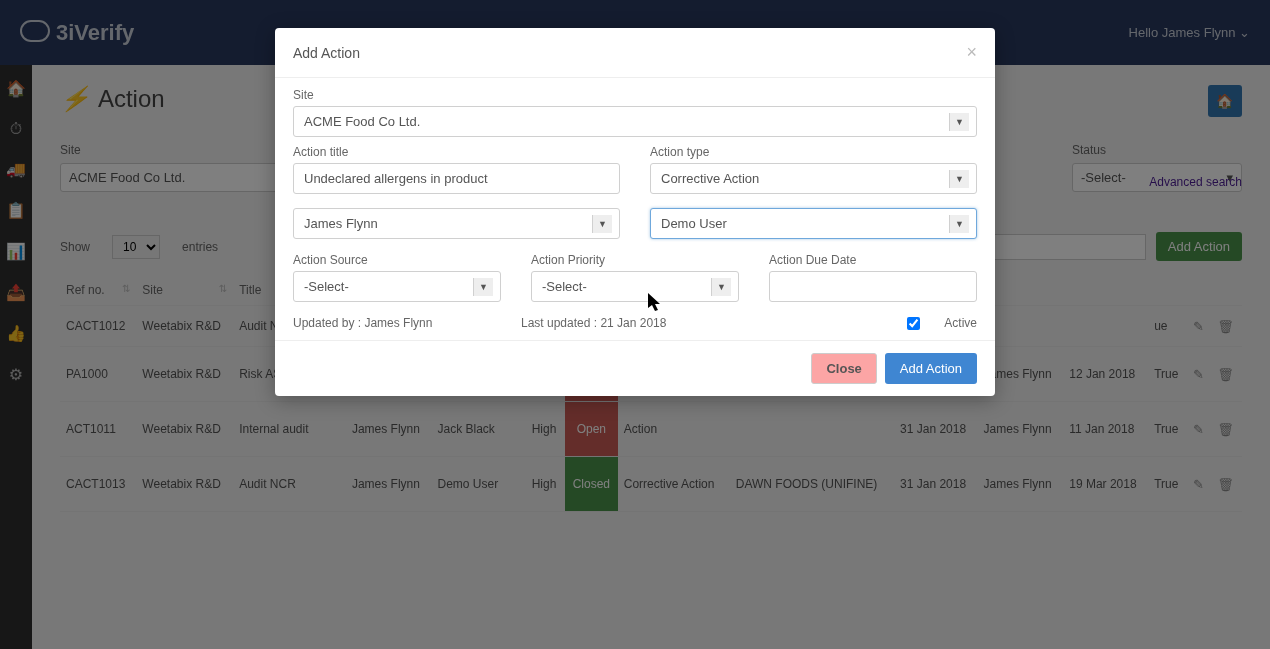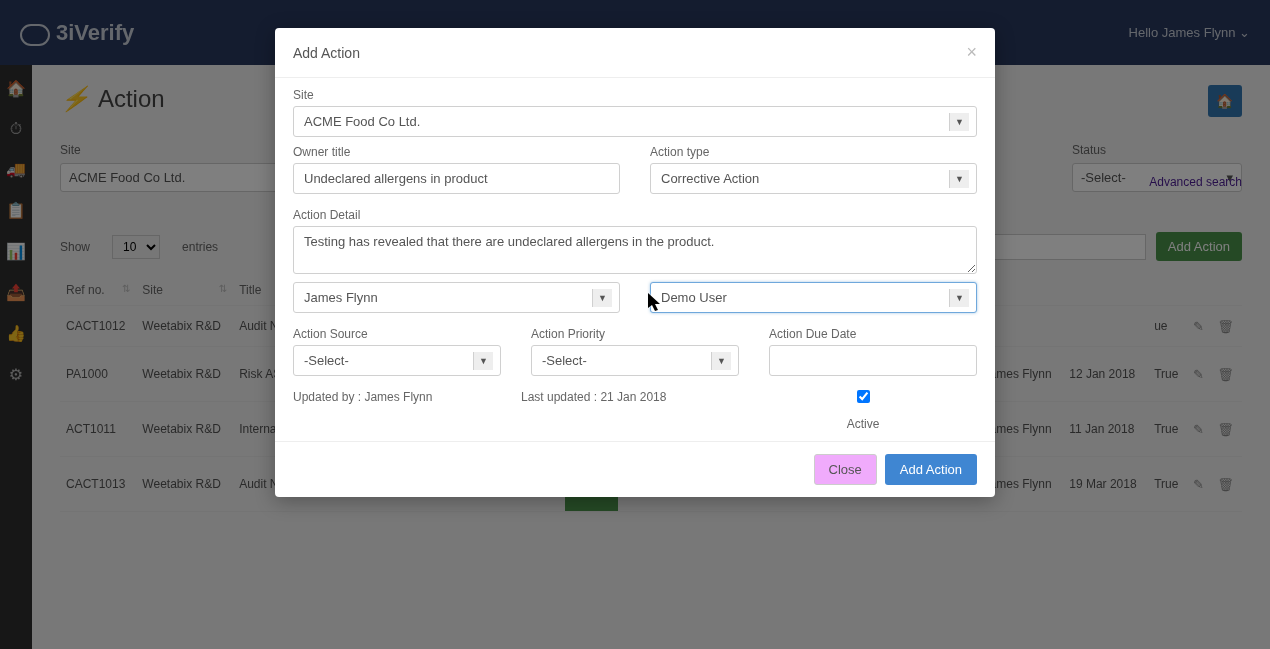--- a/index.html
+++ b/index.html
@@ -1,18 +1,18 @@
 <!DOCTYPE html>
 <html><head>
 <meta charset="utf-8">
 <style>
   * { box-sizing: border-box; margin: 0; padding: 0; font-family: "Segoe UI", Arial, sans-serif; }
   body { width:1270px; height:649px; overflow:hidden; background:#000; position:relative; }
   .topbar { height:65px; background:#28385e; display:flex; align-items:center; padding:0 20px; justify-content:space-between; }
-  .logo-left, .logo-right { color:#c9ced8; font-size:22px; font-weight:bold; display:flex; align-items:flex-end; gap:6px; }
+  .logo-left, .logo-right { color:#c9ced8; font-size:22px; font-weight:bold; display:flex; align-items:flex-start; gap:6px; }
   .logo-cloud { width:30px; height:22px; border:2px solid #c9ced8; border-radius:12px; position:relative; }
   .hello { color:#c9ced8; font-size:13px; }
   .content { position:absolute; top:65px; left:0; right:0; bottom:0; display:flex; background:#f0f0f0; }
   .sidebar { width:32px; background:#2f2f2f; display:flex; flex-direction:column; align-items:center; padding-top:14px; gap:22px; }
   .sidebar .ic { color:#b8b8b8; font-size:16px; cursor:pointer; }
   .main { flex:1; padding:20px 28px; position:relative; }
   .page-title { font-size:24px; color:#444; display:flex; align-items:center; gap:8px; }
   .lightning { font-style:italic; font-weight:bold; }
   .home-btn { position:absolute; right:28px; top:20px; width:34px; height:32px; background:#3276b1; border-radius:3px; display:flex; align-items:center; justify-content:center; color:#fff; font-size:14px; cursor:pointer; }
   .filter-row { display:flex; gap:24px; margin-top:30px; align-items:flex-end; }
@@ -47,26 +47,26 @@
   .mgroup label { font-size:12px; color:#666; }
   .minput, .mselect, .mtextarea {
     border:1px solid #d0d0d0; border-radius:3px; padding:7px 10px;
     font-size:13px; color:#555; font-family:inherit;
   }
   .mselect { appearance:none; background:#fff; }
   .sel-wrap { position:relative; }
   .sel-wrap::after { content:"▼"; font-size:9px; color:#555; position:absolute; right:8px; top:50%; transform:translateY(-50%); pointer-events:none; background:#eee; padding:4px 5px; border-left:1px solid #d0d0d0; }
   .highlight { border:1px solid #6fa8dc !important; box-shadow:0 0 3px rgba(66,139,202,0.5); }
   .mtextarea { resize:both; height:48px; }
-  .meta-row { display:flex; align-items:flex-start; margin:4px 0 6px 0; font-size:12px; color:#666; }
+  .meta-row { display:flex; align-items:center; margin:4px 0 6px 0; font-size:12px; color:#666; }
   .meta-row .col { flex:1; }
-  .active-chk { display:flex; align-items:center; gap:14px; justify-content:flex-end;flex-direction:column; }
+  .active-chk { display:flex; align-items:center; gap:24px; justify-content:flex-end; }
   .modal-footer { padding:12px 18px; border-top:1px solid #eee; display:flex; justify-content:flex-end; gap:8px; }
   .btn { padding:7px 14px; font-size:13px; border-radius:3px; cursor:pointer; border:1px solid transparent; }
-  .btn-default { background:#f0abfc; border:1px solid #ccc; color:#555; }
+  .btn-default { background:#fca5a5; border:1px solid #ccc; color:#555;font-weight:bold; }
   .btn-primary { background:#3f86d2; color:#fff; }
   .cursor { position:absolute; width:16px; height:20px; pointer-events:none; z-index:20; }
   .cursor svg { filter:drop-shadow(0 0 1px #fff); }
 </style>
 </head>
 <body>
 
 <div class="topbar">
   <div class="logo-left">
     <div class="logo-cloud"></div>
@@ -230,33 +230,29 @@
     </div>
     <div class="modal-body">
 
       <div class="mgroup">
         <label>Site</label>
         <div class="sel-wrap"><input class="mselect" style="width: 100%;" value="ACME Food Co Ltd."></div>
       </div>
 
       <div class="mrow">
         <div class="mgroup">
-          <label>Owner title</label>
+          <label>Action title</label>
           <input class="minput" value="Undeclared allergens in product" style="">
         </div>
         <div class="mgroup">
           <label>Action type</label>
           <div class="sel-wrap"><input class="mselect" style="width: 100%;" value="Corrective Action"></div>
         </div>
       </div>
 
-      <div class="mgroup">
-        <label>Action Detail</label>
-        <textarea class="mtextarea" style="">Testing has revealed that there are undeclared allergens in the product.</textarea>
-      </div>
 
       <div class="mrow">
         <div class="mgroup">
           <div class="sel-wrap"><input class="mselect" style="width: 100%;" value="James Flynn"></div>
         </div>
         <div class="mgroup">
           <div class="sel-wrap"><input class="mselect highlight" style="width: 100%;" value="Demo User"></div>
         </div>
       </div>
 

